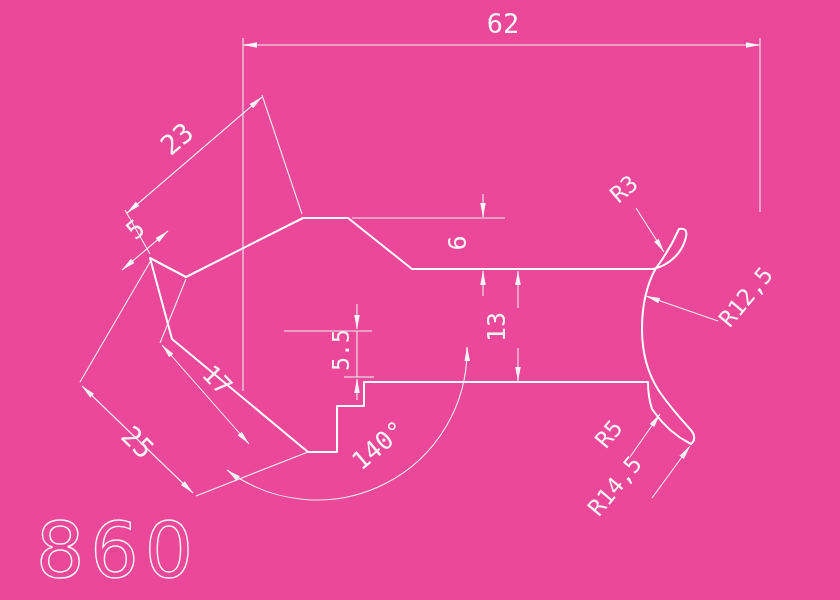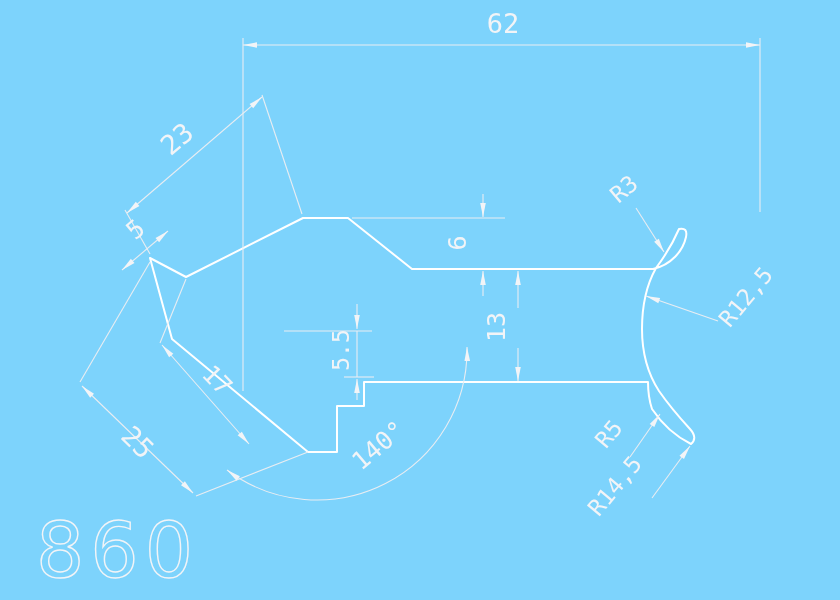--- a/index.html
+++ b/index.html
@@ -1,18 +1,18 @@
 <!DOCTYPE html>
 <html><head>
 <meta charset="utf-8">
 <style>
   html,body{margin:0;padding:0;background:#11151b;}
   .stage{
     width:840px;height:600px;
-    background:#7dd3fc;
+    background:#ec4899;
     position:relative;
     overflow:hidden;
     font-family:"DejaVu Sans Mono", monospace;
   }
   svg{display:block;}
   .profile{stroke:#ffffff;stroke-width:2;fill:none;stroke-linejoin:round;stroke-linecap:round;}
   .dim{stroke:#e9edf2;stroke-width:1.1;fill:none;}
   .dim-text{fill:#f2f4f7;font-family:"DejaVu Sans Mono", monospace;}
   .part-text{fill:none;stroke:#f2f4f7;stroke-width:1.4;font-family:"DejaVu Sans", sans-serif;}
 </style>

